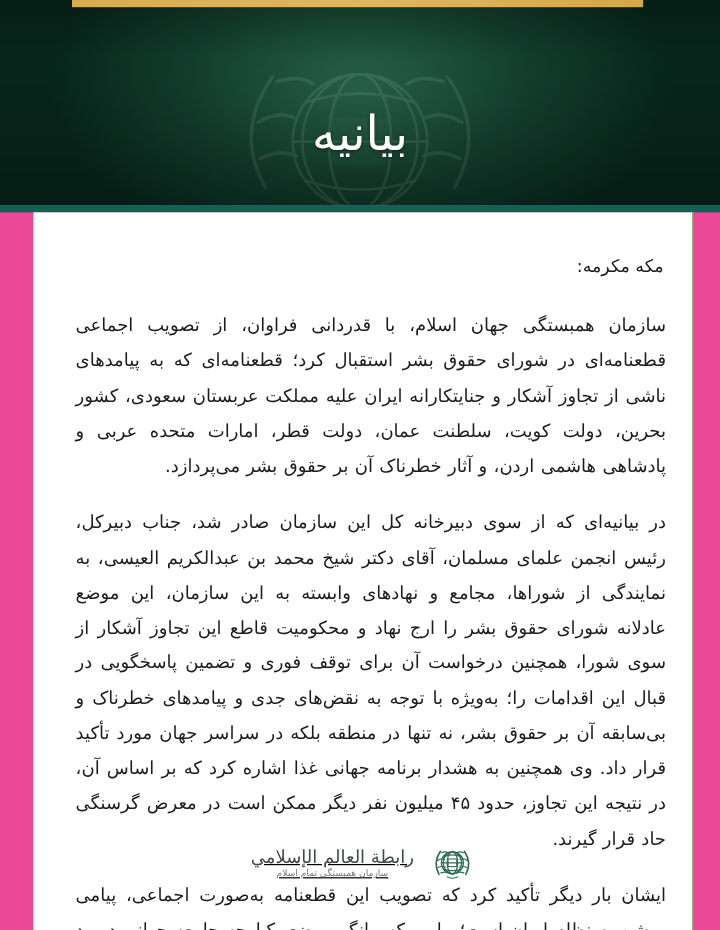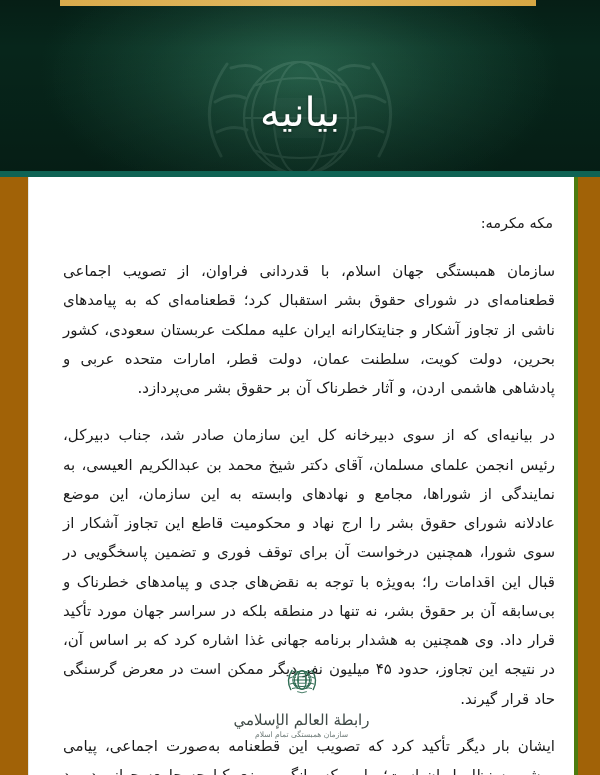--- a/index.html
+++ b/index.html
@@ -12,21 +12,21 @@
     height: 775px;
     overflow: hidden;
     background: #ffffff;
     font-family: "DejaVu Sans", "Liberation Sans", sans-serif;
   }
 
   .page {
     position: relative;
     width: 600px;
     height: 775px;
-    background: #a16207;
+    background: #ec4899;
   }
 
   
   .header {
     position: relative;
     width: 600px;
     height: 171px;
     background:
       radial-gradient(ellipse 260px 150px at 50% 42%, rgba(30,92,68,0.95) 0%, rgba(14,58,42,0.96) 55%, rgba(7,38,27,1) 100%),
       linear-gradient(180deg, #0a3326 0%, #0d4431 45%, #08301f 100%);
@@ -91,21 +91,21 @@
 
   
   .card {
     position: absolute;
     top: 177px;
     left: 28px;
     width: 550px;
     height: 598px;
     background: #ffffff;
     border-left: 1px solid #e3e8e6;
-    border-right: 4px solid #4d7c0f;
+    border-right: 1px solid #4d7c0f;
     box-sizing: border-box;
   }
 
   .content {
     position: absolute;
     top: 0;
     left: 0;
     width: 550px;
     padding: 38px 24px 0 34px;
     box-sizing: border-box;
@@ -133,25 +133,25 @@
     word-spacing: 0.5px;
   }
 
   
   .footer {
     position: absolute;
     left: 0;
     right: 0;
     bottom: 36px;
     display: flex;
-    flex-direction: column;
     align-items: center;
     justify-content: center;
     gap: 12px;
     direction: rtl;
+    text-decoration: underline;
   }
   .emblem-mark {
     width: 40px;
     height: 40px;
     flex: 0 0 auto;
   }
   .emblem-mark svg { width: 100%; height: 100%; display: block; }
 
   .emblem-text {
     display: flex;

